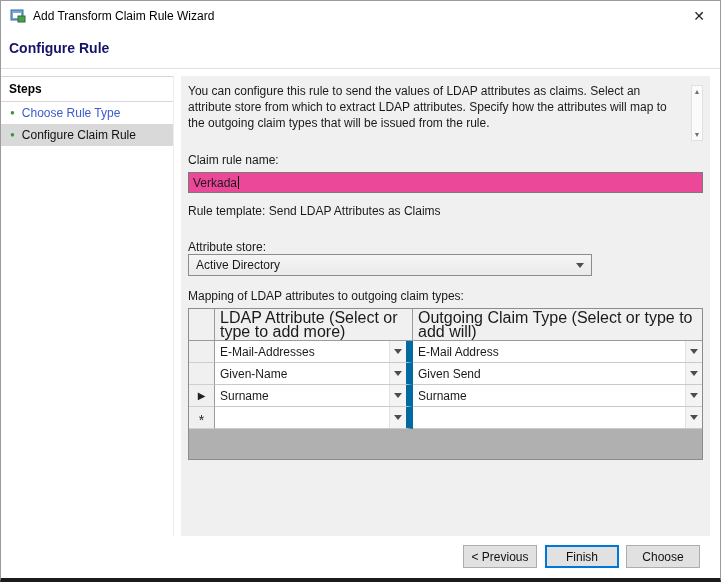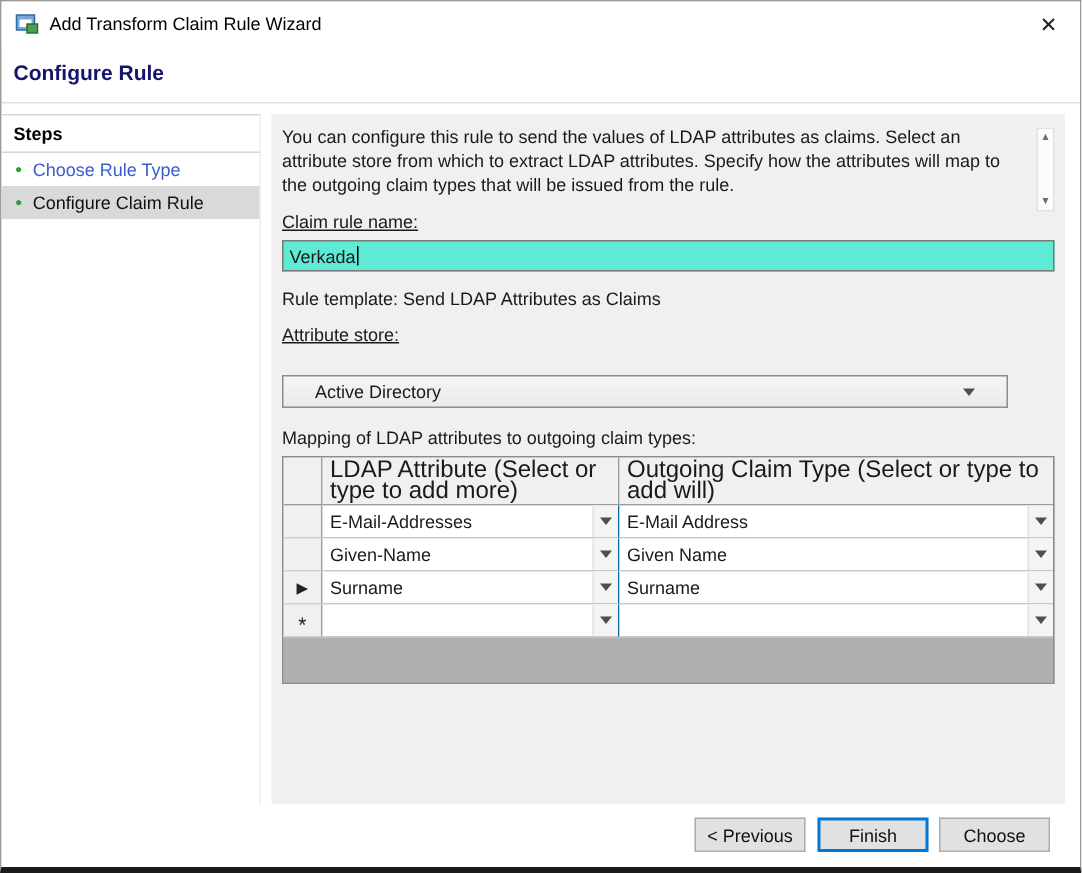--- a/index.html
+++ b/index.html
@@ -24,35 +24,35 @@
   .step-item.active { background:#d9d9d9; }
   .bullet { color:#2f9e2f; font-size:8px; margin-right:7px; line-height:8px; }
   .step-link { color:#3b5bce; }
   .step-current { color:#111; }
   
   .main-panel { position:absolute; top:75px; left:180px; width:529px; bottom:42px; background:#f0f0f0; box-sizing:border-box; padding:7px 7px 0 7px; }
   .desc-wrap { position:relative; padding-right:18px; }
   .desc { line-height:16px; color:#1a1a1a; }
   .vscroll { position:absolute; right:0; top:2px; width:12px; height:56px; background:#fbfbfb; border:1px solid #e0e0e0; box-sizing:border-box; display:flex; flex-direction:column; justify-content:space-between; align-items:center; cursor:pointer; }
   .scroll-arrow { font-size:7px; color:#707070; line-height:9px; padding:1px 0; }
-  .field-label { margin-top:10px;text-decoration:underline; }
-  .textbox { margin-top:5px; height:21px; background:#5eead4; border:1px solid #7a7a7a; box-sizing:border-box; display:flex; align-items:center; padding-left:4px; cursor:text; }
+  .field-label { margin-top:22px; }
+  .textbox { margin-top:5px; height:21px; background:#ec4899; border:1px solid #7a7a7a; box-sizing:border-box; display:flex; align-items:center; padding-left:4px; cursor:text; }
   .caret { width:1px; height:13px; background:#000; margin-left:1px; }
   .rule-template { margin-top:11px; }
-  .combobox { margin-top:20px; width:484px; height:22px; border:1px solid #8c8c8c; background:linear-gradient(#f5f5f5,#eaeaea); box-sizing:border-box; display:flex; align-items:center; padding:0 21px; cursor:pointer; }
+  .combobox { margin-top:0; width:404px; height:22px; border:1px solid #8c8c8c; background:linear-gradient(#f5f5f5,#eaeaea); box-sizing:border-box; display:flex; align-items:center; padding:0 7px; cursor:pointer; }
   .tri { width:0; height:0; border-left:4px solid transparent; border-right:4px solid transparent; border-top:5px solid #4e4e4e; display:inline-block; }
   .combobox .tri { margin-left:auto; }
   .mapping-label { margin-top:13px; }
   
   .grid { margin-top:5px; border:1px solid #8c8c8c; background:#b0b0b0; display:grid; grid-template-columns:26px 198px 1fr; grid-template-rows:32px 22px 22px 22px 22px 1fr; height:152px; box-sizing:border-box; }
   .g-corner { background:#f0f0f0; border-right:1px solid #9b9b9b; border-bottom:1px solid #9b9b9b; }
   .g-head { background:#f0f0f0; border-right:1px solid #9b9b9b; border-bottom:1px solid #9b9b9b; padding:2px 5px 0 5px; font-size:16px; line-height:14px; color:#1a1a1a; cursor:pointer; }
   .g-head.col2 { border-right:none; }
   .g-sel { background:#f0f0f0; border-right:1px solid #9b9b9b; border-bottom:1px solid #cfcfcf; display:flex; align-items:center; justify-content:center; font-size:10px; color:#222; cursor:pointer; }
-  .g-cell { background:#fff; border-right:1px solid #0369a1; border-bottom:1px solid #c9c9c9; display:flex; align-items:center; cursor:pointer; }
+  .g-cell { background:#fff; border-right:7px solid #0369a1; border-bottom:1px solid #c9c9c9; display:flex; align-items:center; cursor:pointer; }
   .g-cell.col2 { border-right:none; }
   .cell-text { padding-left:5px; }
   .dd { margin-left:auto; width:17px; align-self:stretch; display:flex; align-items:center; justify-content:center; background:#f4f4f4; border-left:1px solid #e2e2e2; box-sizing:border-box; }
   .g-filler { grid-column:1/4; background:#b0b0b0; }
   .marker-star { font-size:14px; line-height:10px; padding-top:5px; }
   
   .footer-area { position:absolute; left:0; right:0; bottom:0; height:42px; background:#fff; }
   .btn { position:absolute; top:9px; height:23px; width:74px; background:#e1e1e1; border:1px solid #adadad; font-size:12px; display:flex; align-items:center; justify-content:center; box-sizing:border-box; cursor:pointer; color:#111; }
   .btn-previous { right:183px; }
   .btn-finish { right:101px; border:2px solid #0078d7; }
@@ -142,21 +142,21 @@
       <div class="g-sel">
           <span></span>
         </div>
       <div class="g-cell">
         <span class="cell-text">Given-Name</span>
         <span class="dd">
             <span class="tri"></span>
           </span>
       </div>
       <div class="g-cell col2">
-        <span class="cell-text">Given Name</span>
+        <span class="cell-text">Given Send</span>
         <span class="dd">
             <span class="tri"></span>
           </span>
       </div>
 
       <div class="g-sel">
           <span>▶</span>
         </div>
       <div class="g-cell">
         <span class="cell-text">Surname</span>

